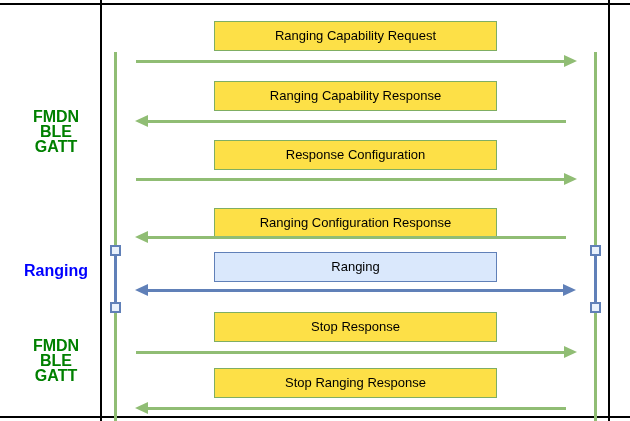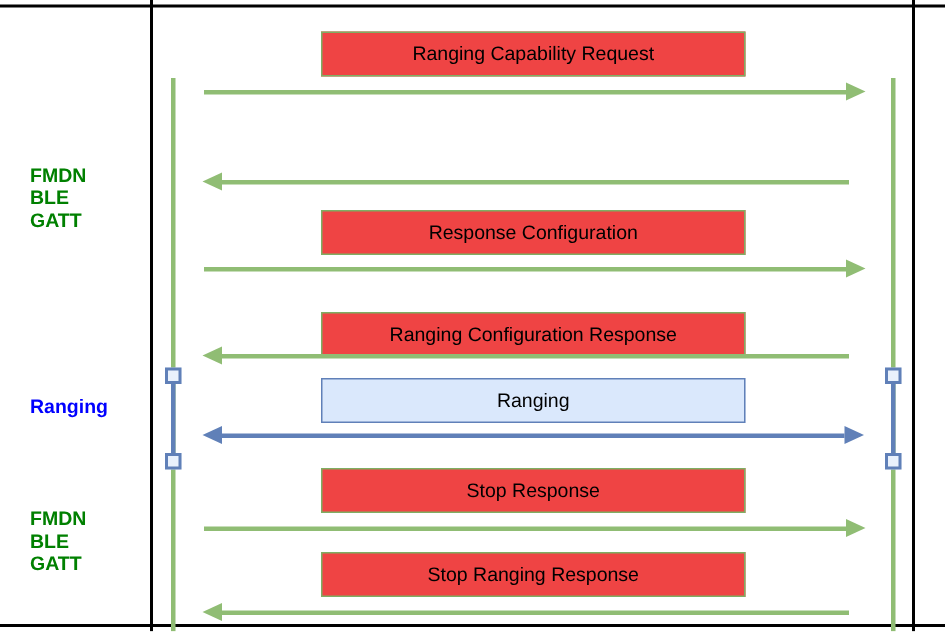--- a/index.html
+++ b/index.html
@@ -18,40 +18,40 @@
 
   
   .handle {
     position:absolute; width:7px; height:7px;
     background:#e9f1fc; border:2px solid #6080b8;
   }
 
   
   .msg-box {
     position:absolute; left:214px; width:281px; height:28px;
-    background:#ef4444; border:1px solid #7fae63;
+    background:#fde047; border:1px solid #7fae63;
     font-size:13px; line-height:28px; text-align:center; color:#000000;
     white-space:nowrap; overflow:hidden;
   }
   .msg-box.blue { background:#dae8fc; border-color:#6080b8; }
 
   
   .shaft { position:absolute; height:3px; background:#90bd74; }
   .shaft.blue { background:#6080b8; }
   .head { position:absolute; width:0; height:0; border-top:6px solid transparent; border-bottom:6px solid transparent; }
   .head.hr { border-left:13px solid #90bd74; }
   .head.hl { border-right:13px solid #90bd74; }
   .head.hr.blue { border-left-color:#6080b8; }
   .head.hl.blue { border-right-color:#6080b8; }
 
   
   .side-label {
     position:absolute; left:20px; width:72px;
-    font-size:13px; line-height:15px; font-weight:bold;
-    white-space:pre-line;
+    font-size:16px; line-height:15px; font-weight:bold;
+    text-align:center; white-space:pre-line;
   }
   .side-label.green { color:#008000; }
   .side-label.blue  { color:#0000ff; }
 </style>
 </head>
 <body>
 
 <div id="canvas">
 
   <div class="frame" style="left:0;top:3px;width:630px;height:2px"></div>
@@ -74,20 +74,21 @@
 GATT</div>
   <div class="side-label blue" style="top:263px">Ranging</div>
   <div class="side-label green" style="top:338px">FMDN
 BLE
 GATT</div>
 
   <div class="msg-box" style="top:21px">Ranging Capability Request</div>
   <div class="shaft" style="left:136px;top:60px;width:429px"></div>
   <div class="head hr" style="left:564px;top:55px"></div>
 
+  <div class="msg-box" style="top:81px">Ranging Capability Response</div>
   <div class="head hl" style="left:135px;top:115px"></div>
   <div class="shaft" style="left:148px;top:120px;width:418px"></div>
 
   <div class="msg-box" style="top:140px">Response Configuration</div>
   <div class="shaft" style="left:136px;top:178px;width:429px"></div>
   <div class="head hr" style="left:564px;top:173px"></div>
 
   <div class="msg-box" style="top:208px">Ranging Configuration Response</div>
   <div class="head hl" style="left:135px;top:231px"></div>
   <div class="shaft" style="left:148px;top:236px;width:418px"></div>

